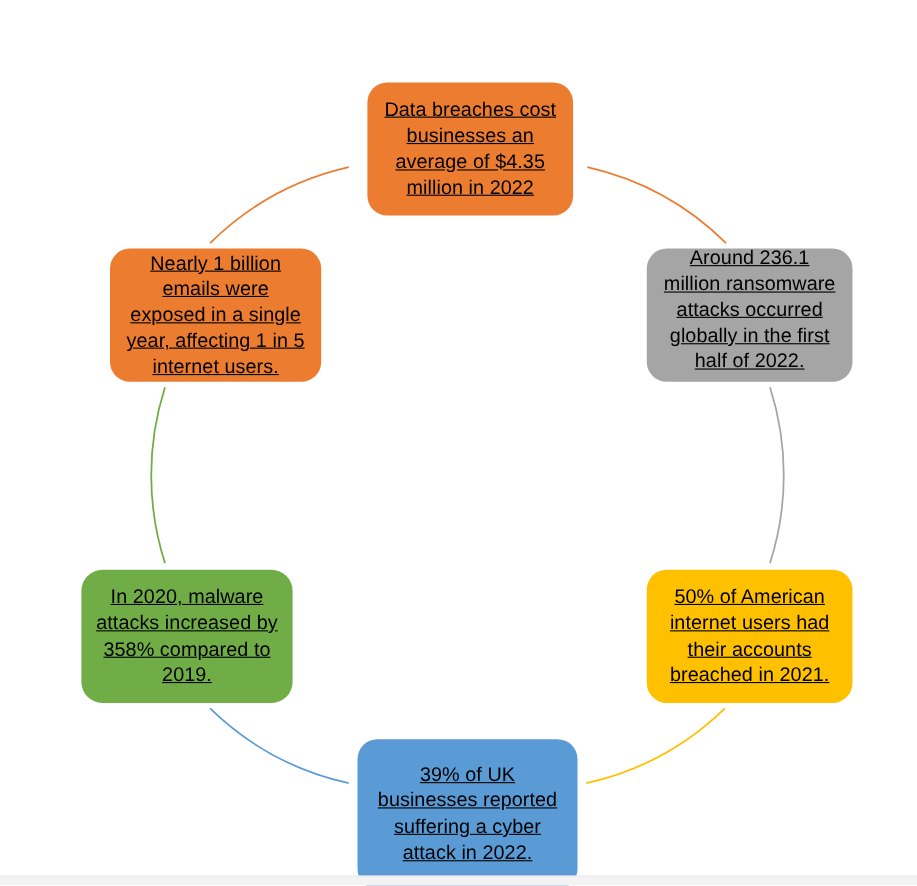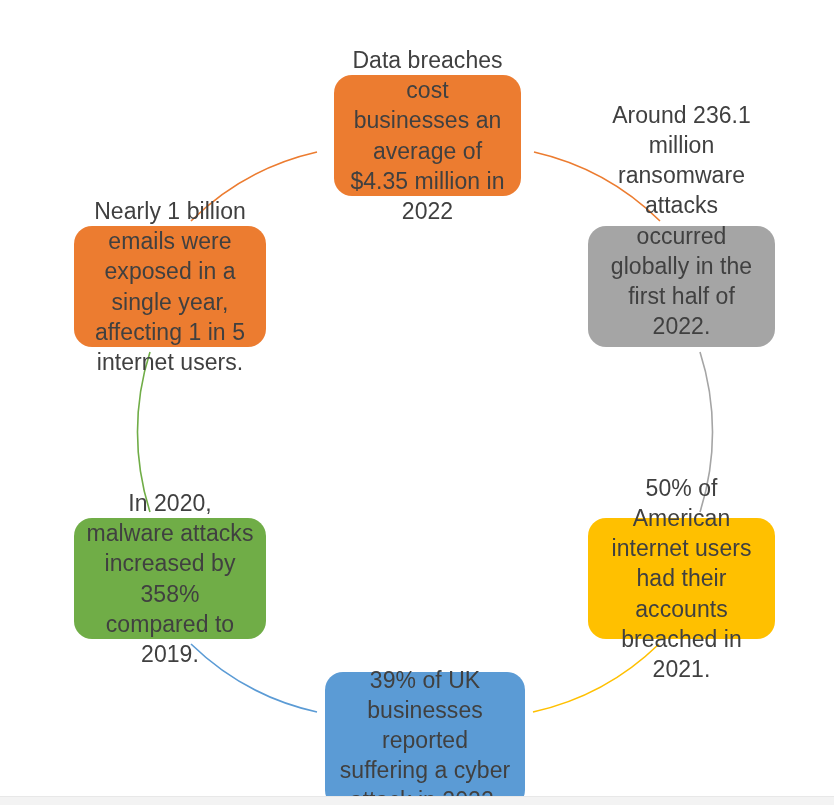--- a/index.html
+++ b/index.html
@@ -41,33 +41,34 @@
     display: flex;
     align-items: center;
     justify-content: center;
     text-align: center;
     color: #ffffff;
     padding: 6px 12px;
   }
 
   .cycle-node .node-text {
     display: block;
-    font-size: 23px;
+    font-size: 18px;
     line-height: 1.31;
     font-weight: 400;
     letter-spacing: 0.05px;
-    color: #404040;
+    color: #000000;
+    text-decoration: underline;
   }
 
   
   #node-0 { left: 334px; top: 75px;  width: 187px; height: 121px; }
   #node-1 { left: 588px; top: 226px; width: 187px; height: 121px; }
   #node-2 { left: 588px; top: 518px; width: 187px; height: 121px; text-align: center; }
   #node-3 { left: 325px; top: 672px; width: 200px; height: 136px; }
-  #node-4 { left: 74px;  top: 518px; width: 192px; height: 121px; }
+  #node-4 { left: 74px;  top: 518px; width: 192px; height: 121px; border-radius: 19px; }
   #node-5 { left: 74px;  top: 226px; width: 192px; height: 121px; }
 
   #footer-strip {
     position: absolute;
     left: 0;
     bottom: 0;
     width: 834px;
     height: 8px;
     background: #f3f3f3;
     border-top: 1px solid #e8e8e8;
@@ -101,19 +102,19 @@
   </div>
 
   <div class="cycle-node" id="node-3" style="background:#5b9bd5;">
     <span class="node-text">39% of UK businesses reported suffering a cyber attack in 2022.</span>
   </div>
 
   <div class="cycle-node" id="node-4" style="background:#70ad47;">
     <span class="node-text">In 2020, malware attacks increased by 358% compared to 2019.</span>
   </div>
 
-  <div class="cycle-node" id="node-5" style="background:#ec7c30;">
+  <div class="cycle-node" id="node-5" style="background:#ec7c30;margin-left:26px;">
     <span class="node-text">Nearly 1 billion emails were exposed in a single year, affecting 1 in 5 internet users.</span>
   </div>
 
   <div id="footer-strip"></div>
 
 </div>
 
 </body></html>

